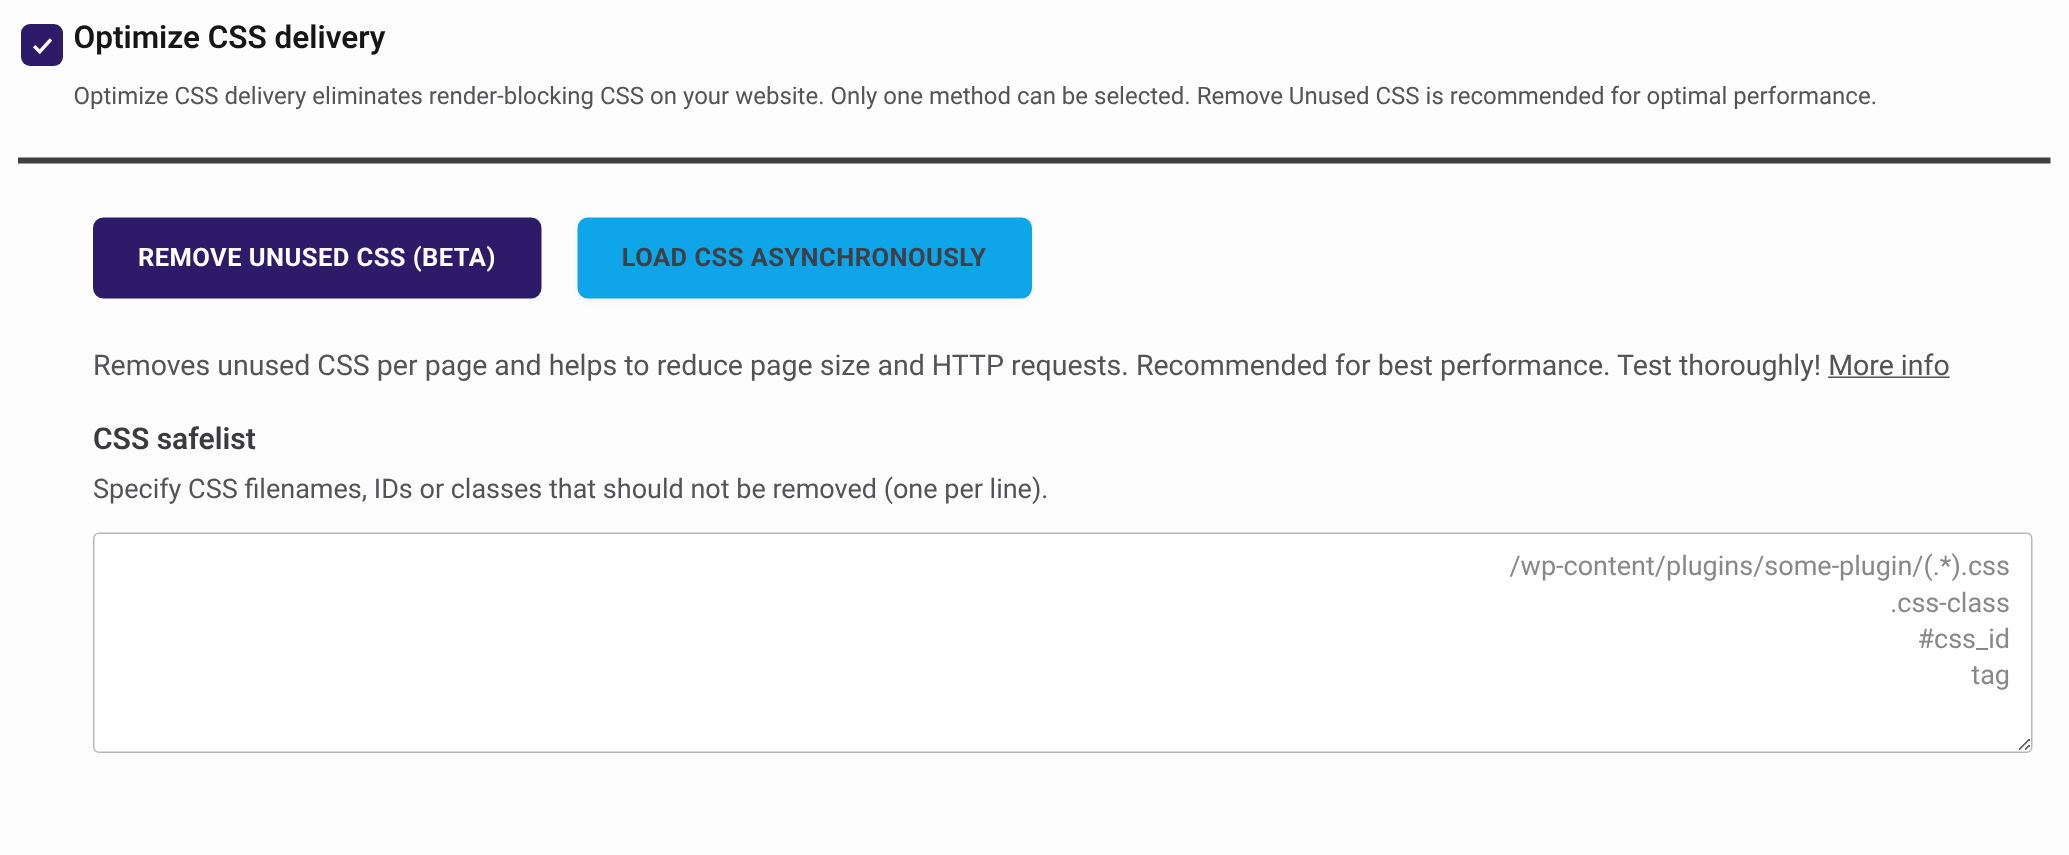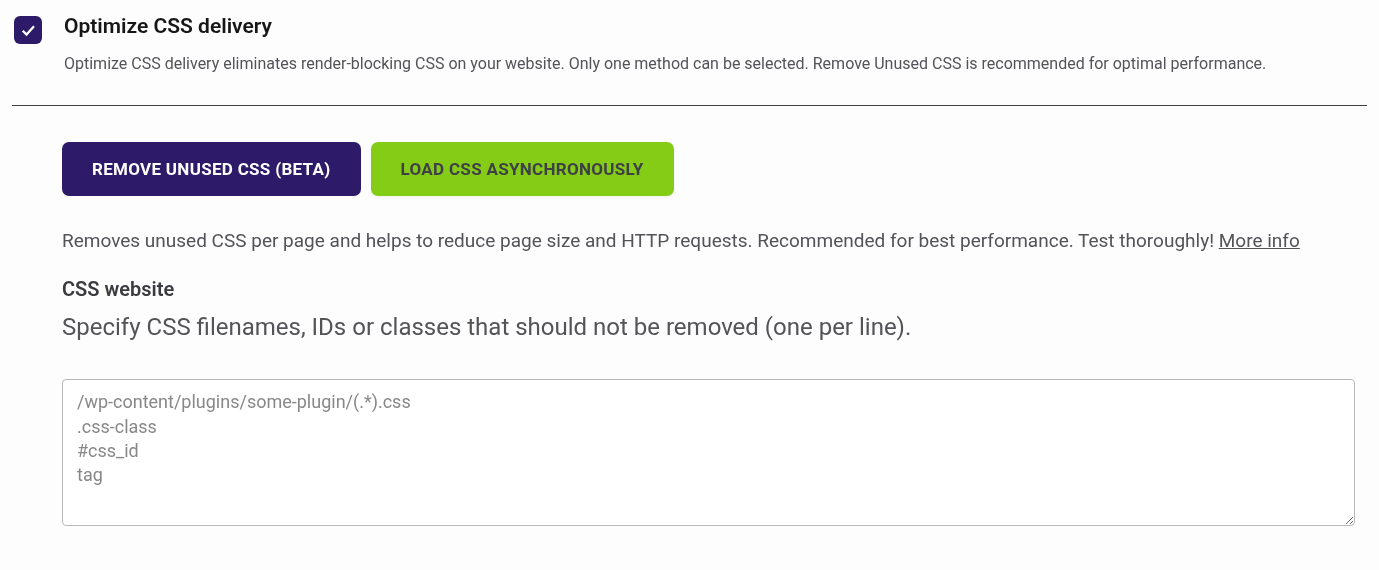--- a/index.html
+++ b/index.html
@@ -10,23 +10,23 @@
     body {
       font-family: "Segoe UI", -apple-system, BlinkMacSystemFont, Roboto, "Helvetica Neue", Arial, sans-serif;
       background: #fdfdfd;
       color: #333;
       width: 1379px;
       padding: 14px 12px 30px 12px;
     }
     .option-header {
       display: flex;
       align-items: flex-start;
-      gap: 22px;
+      gap: 7px;
       padding-bottom: 28px;
-      border-bottom: 1px solid #404040;
+      border-bottom: 4px solid #404040;
     }
     .checkbox {
       width: 28px;
       height: 28px;
       border-radius: 6px;
       background: #2d1b69;
       display: flex;
       align-items: center;
       justify-content: center;
       flex-shrink: 0;
@@ -51,76 +51,77 @@
       font-size: 16px;
       color: #535358;
       line-height: 1.55;
       max-width: 1290px;
     }
     .tabs-section {
       padding: 36px 0 0 50px;
     }
     .tabs-row {
       display: flex;
-      gap: 10px;
+      gap: 24px;
       margin-bottom: 30px;
     }
     .tab-btn {
       border: none;
       border-radius: 7px;
       padding: 17px 30px;
       font-size: 17px;
       font-weight: 700;
       letter-spacing: 0.3px;
       cursor: pointer;
       font-family: inherit;
     }
     .tab-btn.active {
       background: #2d1b69;
       color: #fff;
     }
     .tab-btn.inactive {
-      background: #84cc16;
+      background: #0ea5e9;
       color: #3f3f47;
       box-shadow: 0 2px 4px rgba(0,0,0,0.04);
     }
     .tab-desc {
       font-size: 19px;
       color: #535358;
       line-height: 1.55;
       margin-bottom: 22px;
     }
     .tab-desc a {
       color: #535358;
       text-decoration: underline;
     }
     .safelist-title {
       font-size: 20px;
       font-weight: 600;
       color: #3a3a3f;
       margin-bottom: 12px;
     }
     .safelist-desc {
-      font-size: 24px;
+      font-size: 18px;
       color: #535358;
-      margin-bottom: 38px;
+      margin-bottom: 18px;
     }
     .safelist-textarea {
       width: 1293px;
       height: 147px;
       border: 1px solid #b8b8b8;
       border-radius: 4px;
       padding: 10px 14px;
       font-family: inherit;
       font-size: 18px;
       color: #888;
       line-height: 1.35;
       resize: both;
       outline: none;
       background: #fff;
+      text-align: right;
     }
     .safelist-textarea::placeholder {
       color: #888;
       white-space: pre-line;
     }
   </style>
 </head>
 <body>
 
 <div class="option-header">
@@ -138,19 +139,19 @@
 <div class="tabs-section">
   <div class="tabs-row">
     <button class="tab-btn active">REMOVE UNUSED CSS (BETA)</button>
     <button class="tab-btn inactive">LOAD CSS ASYNCHRONOUSLY</button>
   </div>
 
   <div class="tab-desc">
     <span>Removes unused CSS per page and helps to reduce page size and HTTP requests. Recommended for best performance. Test thoroughly! </span><a href="#">More info</a>
   </div>
 
-  <div class="safelist-title">CSS website</div>
+  <div class="safelist-title">CSS safelist</div>
   <div class="safelist-desc">Specify CSS filenames, IDs or classes that should not be removed (one per line).</div>
   <textarea class="safelist-textarea" placeholder="/wp-content/plugins/some-plugin/(.*).css
 .css-class
 #css_id
 tag" style=""></textarea>
 </div>
 
 </body></html>

